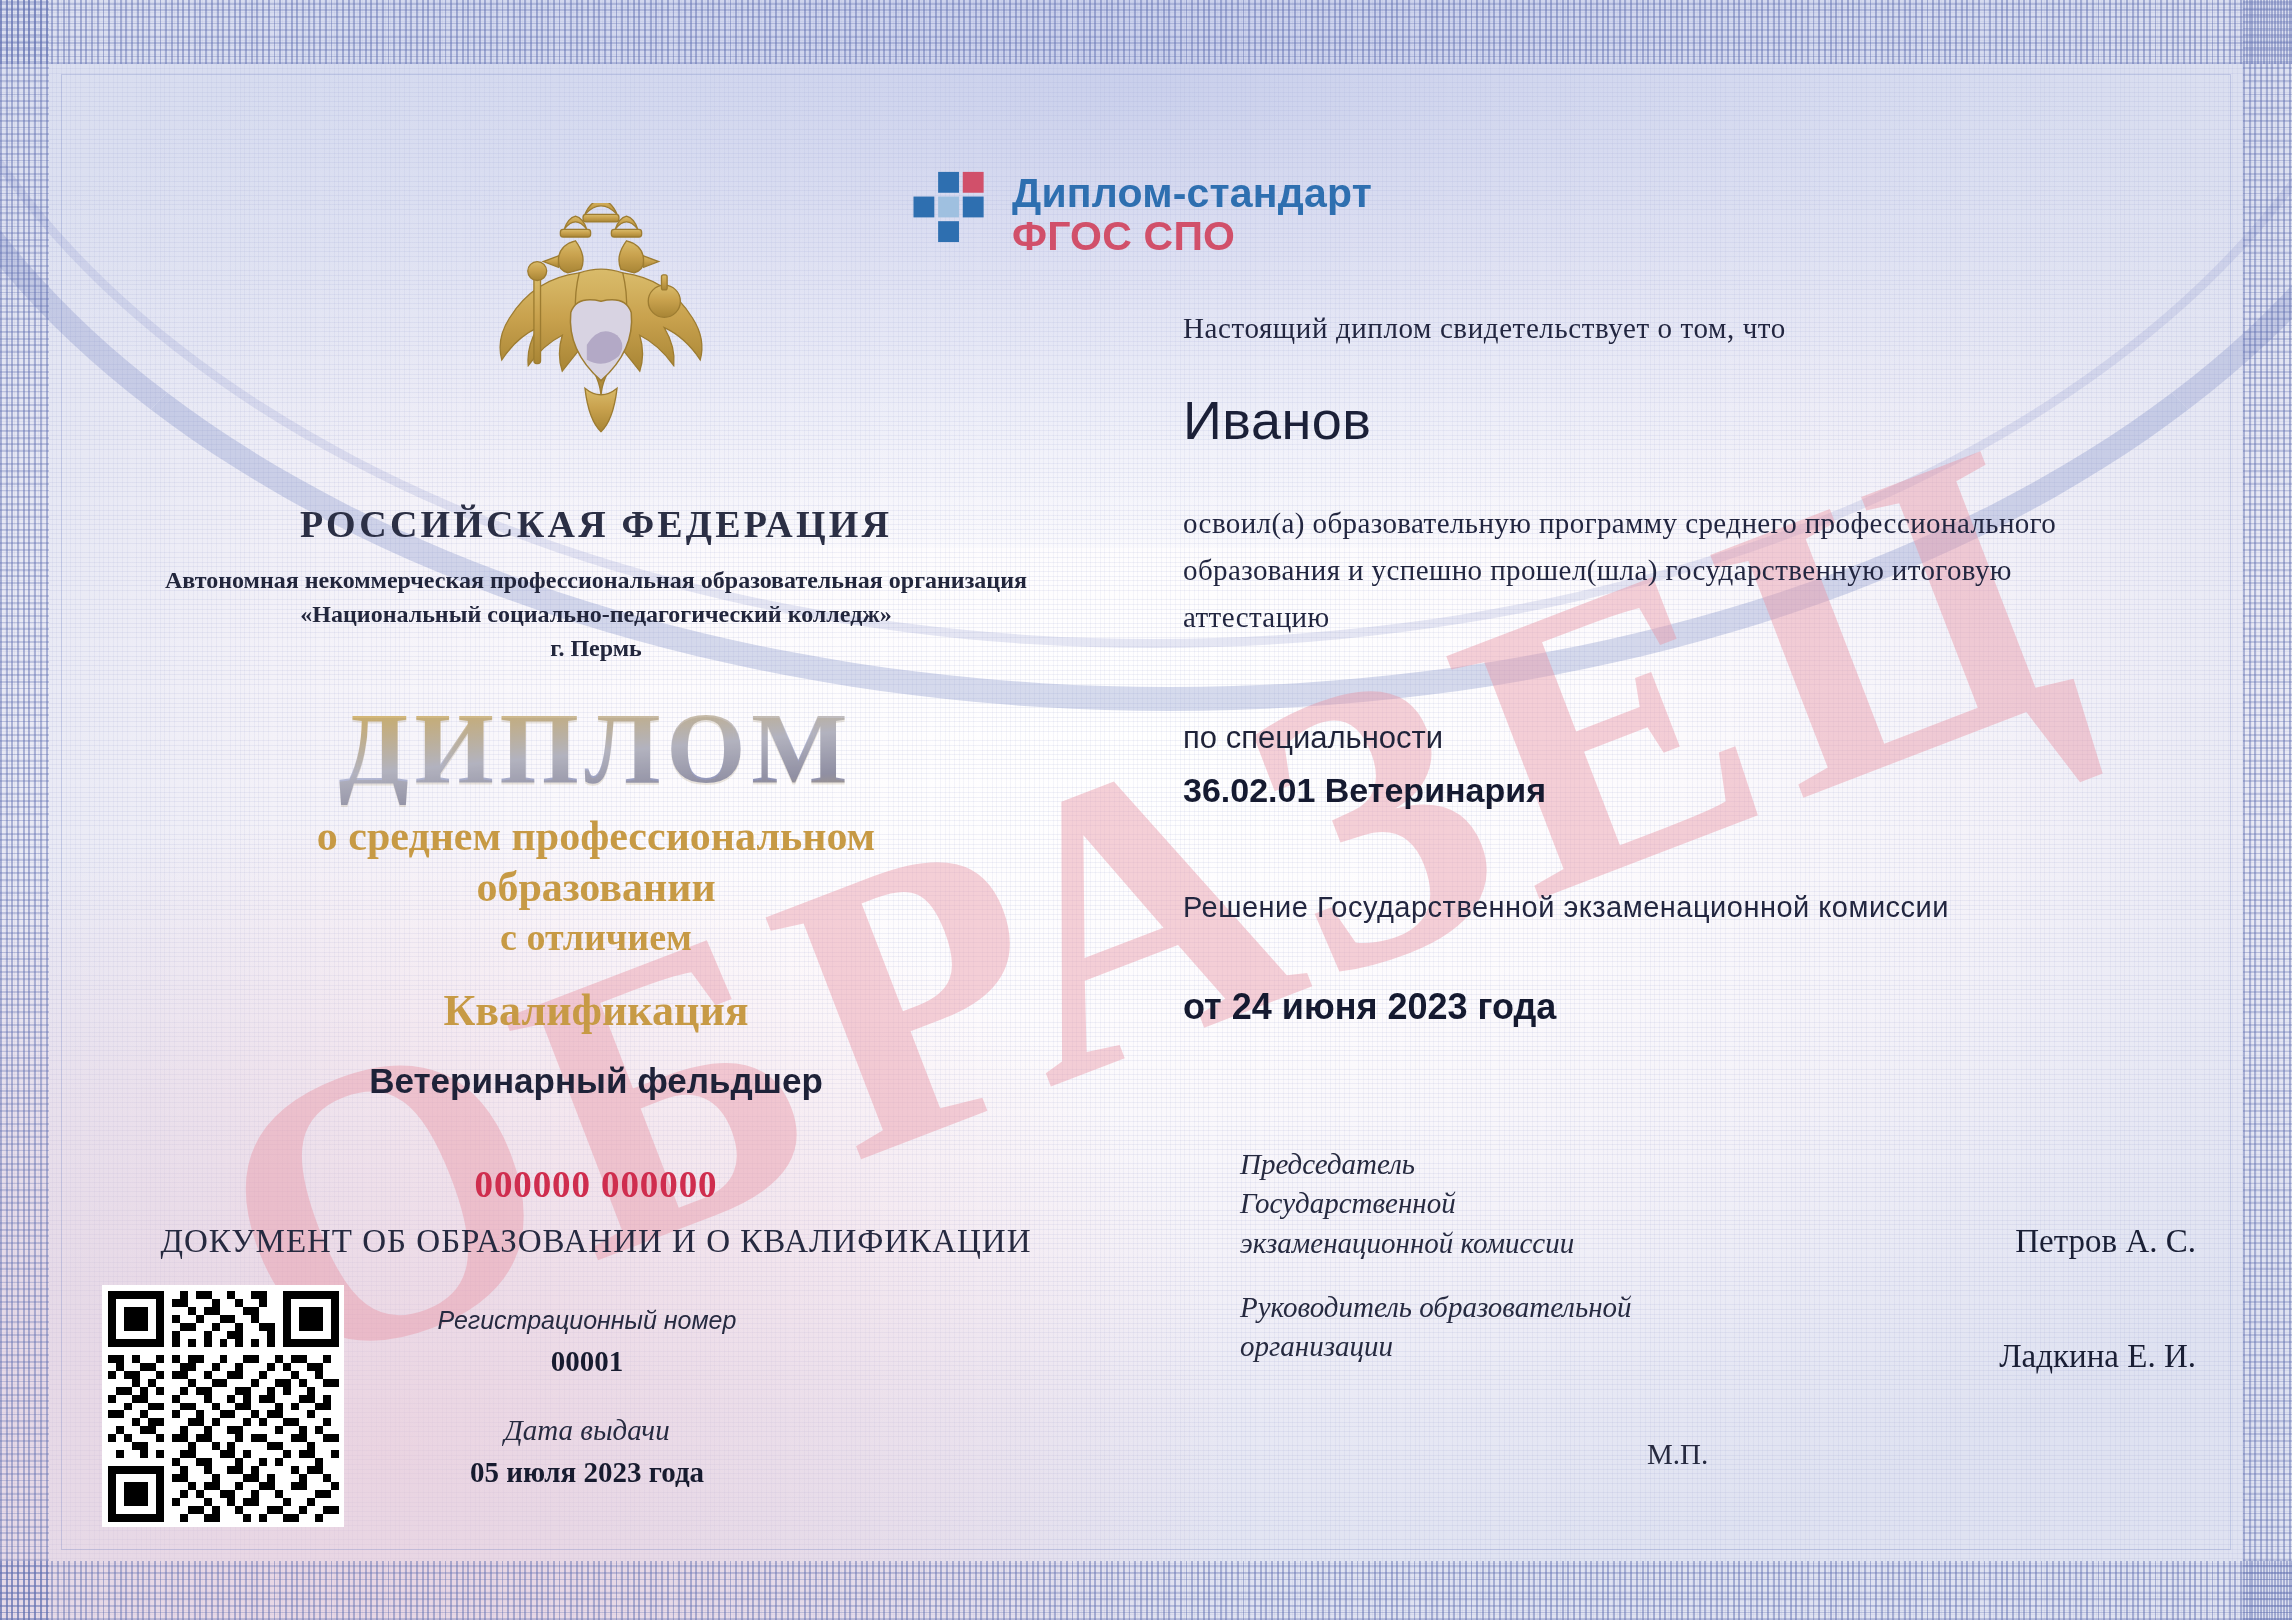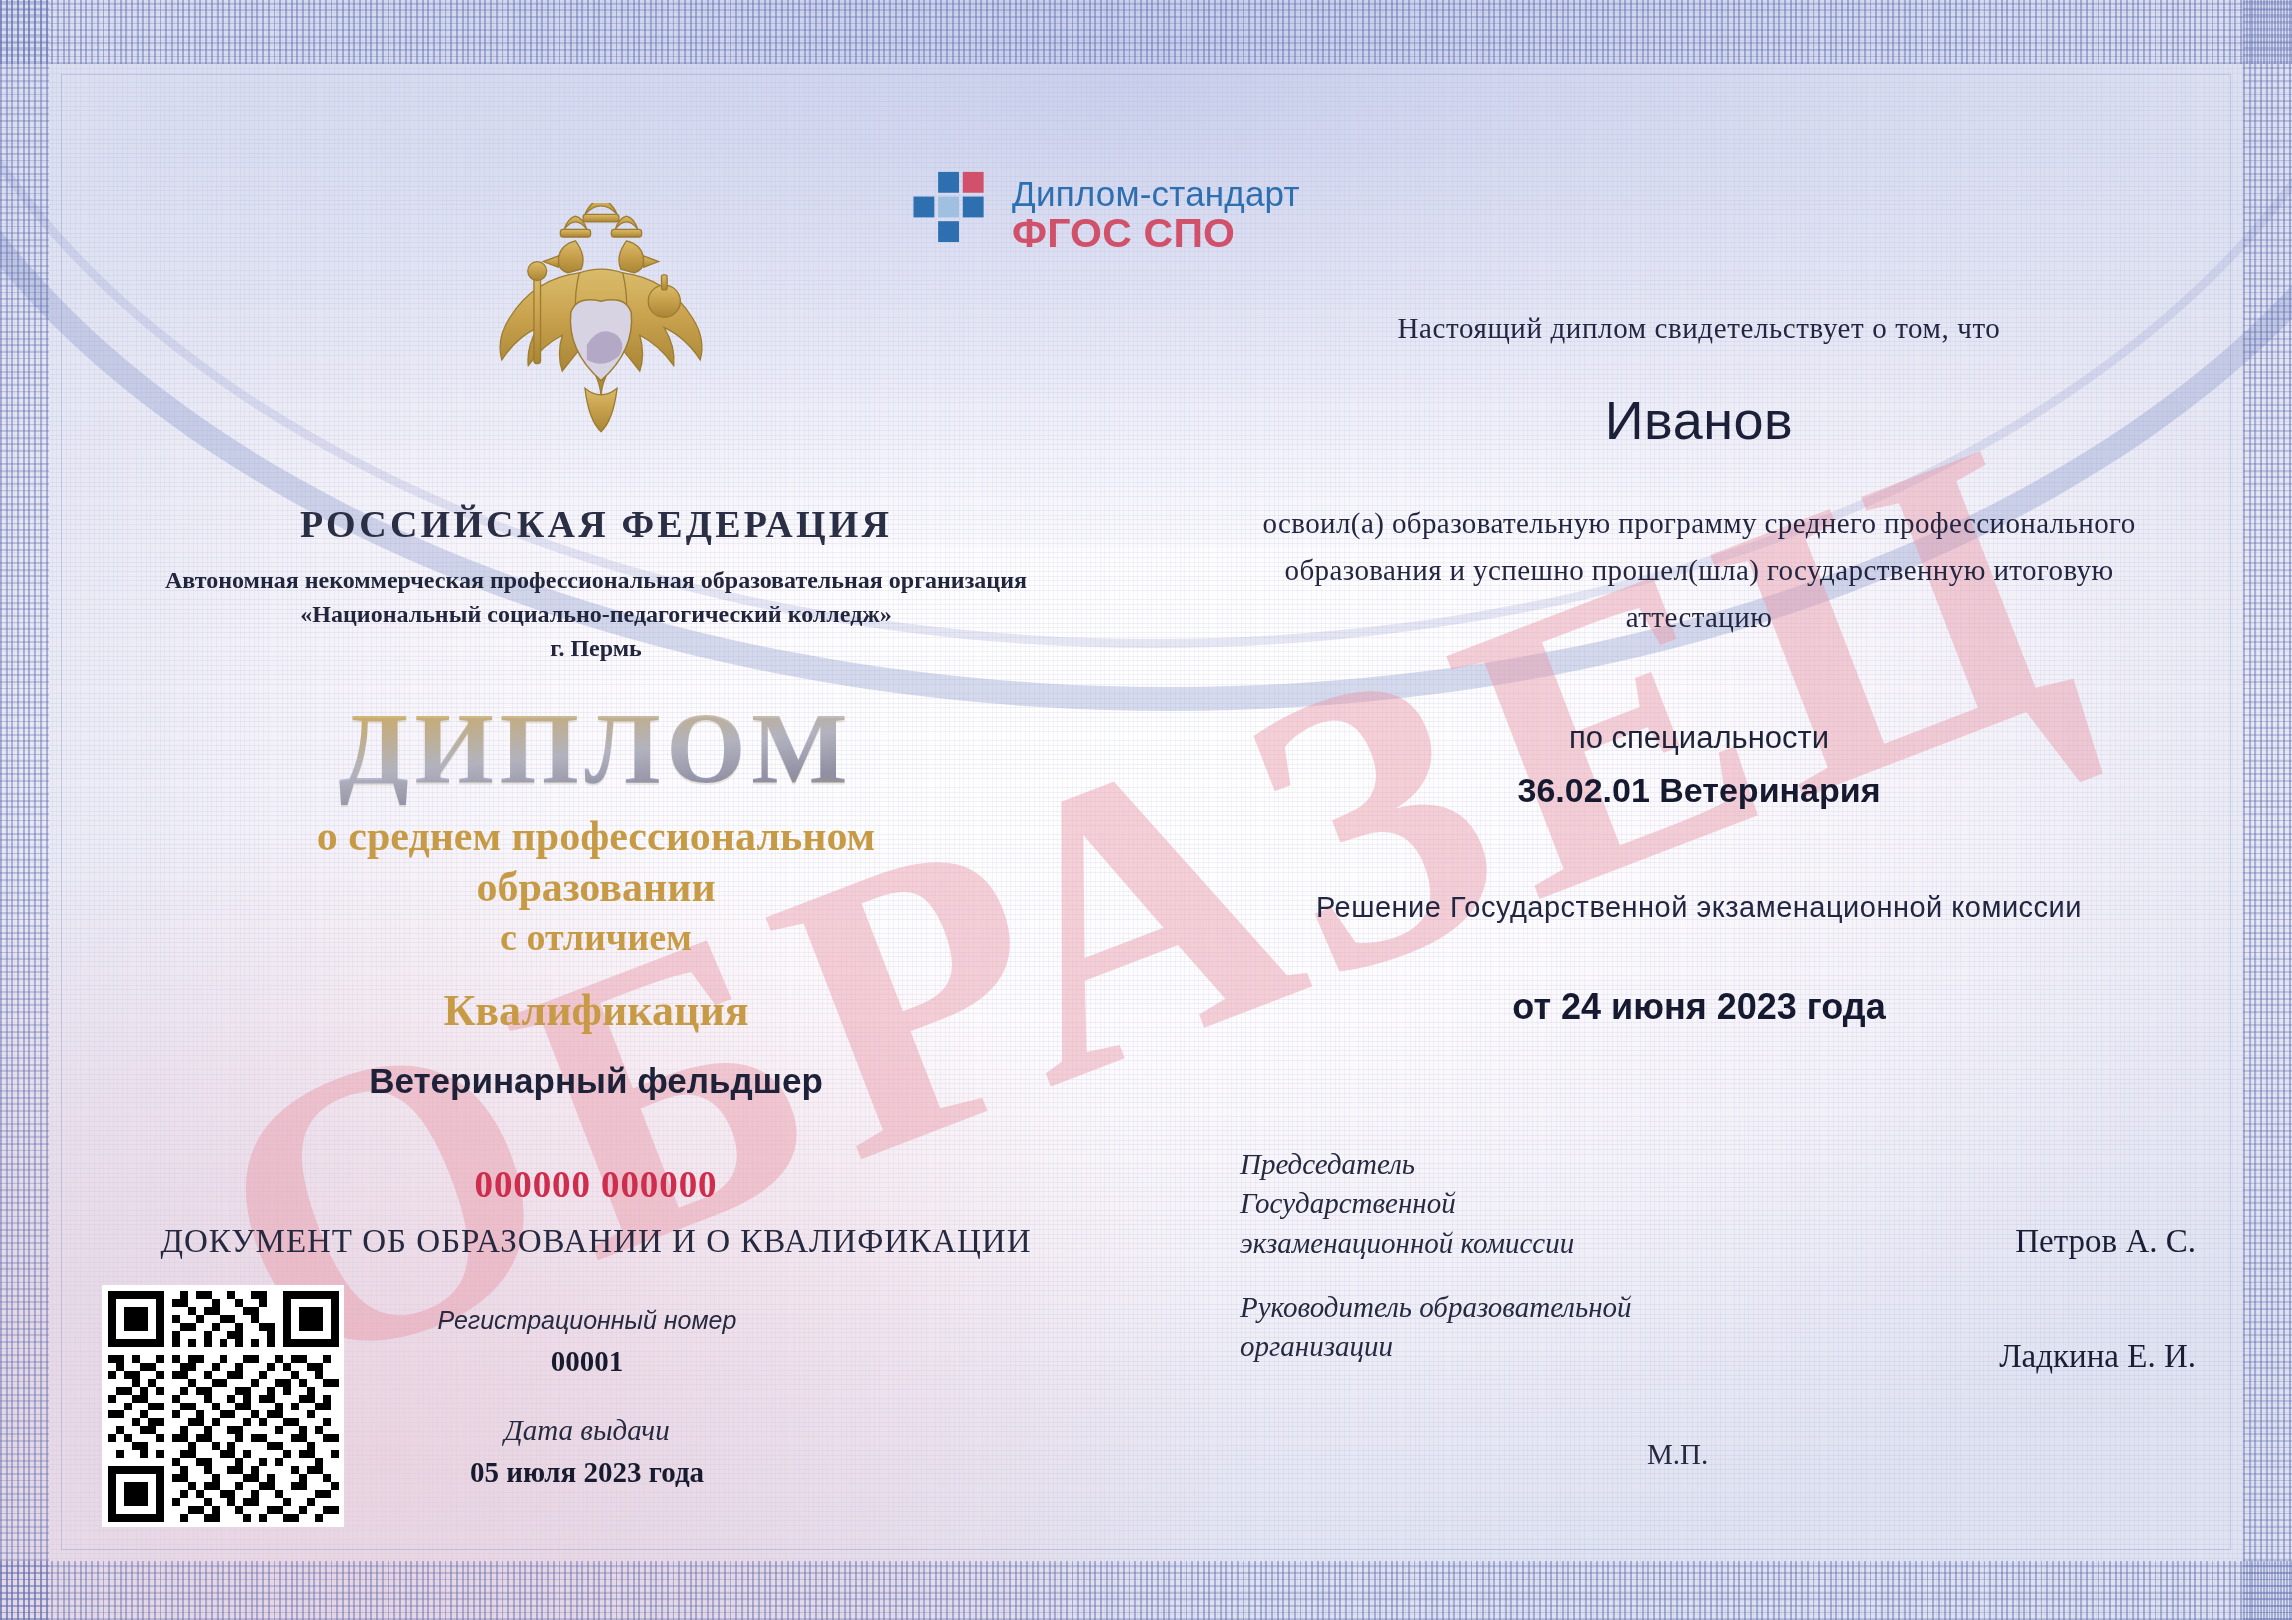--- a/index.html
+++ b/index.html
@@ -124,22 +124,22 @@
     align-items: center;
     gap: 17px;
   }
   .logo-mark {
     width: 91px;
     height: 91px;
     position: relative;
   }
   .logo-text-1 {
     font-family: "Liberation Sans", sans-serif;
-    font-weight: 400;
-    font-size: 35px;
+    font-weight: 700;
+    font-size: 41px;
     color: #2e6fb0;
     line-height: 1.02;
     letter-spacing: 0.2px;
   }
   .logo-text-2 {
     font-family: "Liberation Sans", sans-serif;
     font-weight: 700;
     font-size: 41px;
     color: #d1506a;
     line-height: 1.05;
@@ -288,21 +288,20 @@
     padding: 5.7px;
     box-sizing: border-box;
   }
 
   
   .right-col {
     position: absolute;
     left: 1183px;
     top: 312px;
     width: 1032px;
-    text-align: center;
   }
   .r-intro {
     font-family: "Liberation Serif", serif;
     font-size: 29px;
     letter-spacing: 0.6px;
     color: #222640;
   }
   .r-surname {
     margin-top: 44px;
     font-family: "Liberation Sans", sans-serif;

